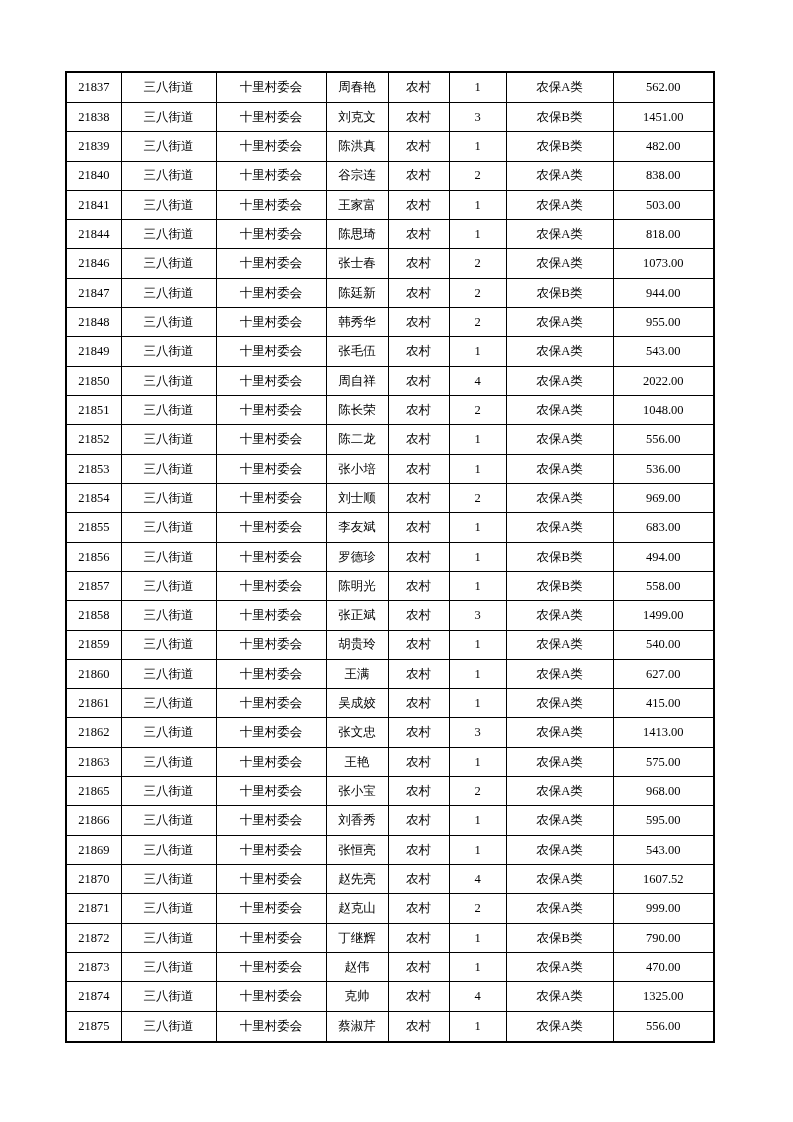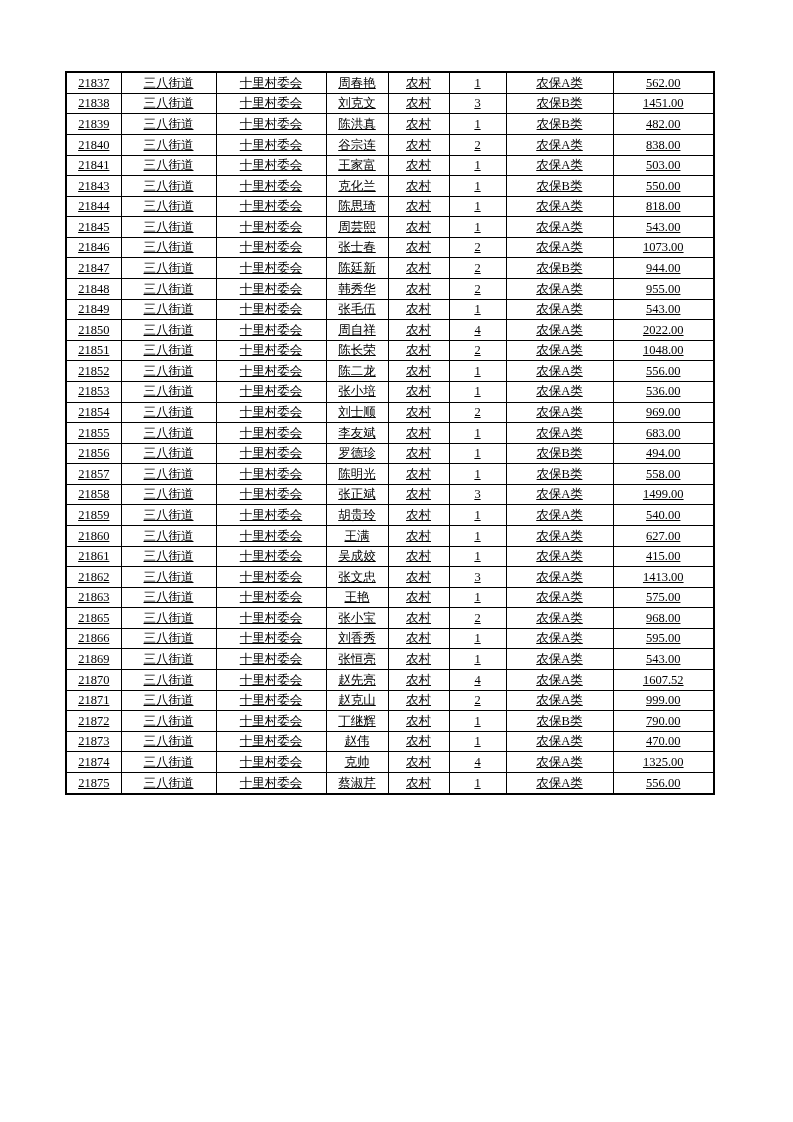--- a/index.html
+++ b/index.html
@@ -14,25 +14,24 @@
     background: #ffffff;
     overflow: hidden;
     font-family: "Liberation Serif", "DejaVu Serif", serif;
     color: #000000;
   }
   table.records {
     position: absolute;
     left: 65px;
     top: 71px;
     width: 648px;
-    height: 724px;
+    height: 972px;
     border-collapse: collapse;
     table-layout: fixed;
     border: 2px solid #000000;
-    text-decoration: underline;
   }
   table.records td {
     border: 1px solid #000000;
     text-align: center;
     vertical-align: middle;
     padding: 0 2px;
     font-size: 12.5px;
     line-height: 1;
     white-space: nowrap;
     overflow: hidden;
@@ -107,48 +106,28 @@
           <td>21841</td>
           <td>三八街道</td>
           <td>十里村委会</td>
           <td>王家富</td>
           <td>农村</td>
           <td>1</td>
           <td>农保A类</td>
           <td>503.00</td>
         </tr>
         <tr>
-          <td>21843</td>
-          <td>三八街道</td>
-          <td>十里村委会</td>
-          <td>克化兰</td>
-          <td>农村</td>
-          <td>1</td>
-          <td>农保B类</td>
-          <td>550.00</td>
-        </tr>
-        <tr>
           <td>21844</td>
           <td>三八街道</td>
           <td>十里村委会</td>
           <td>陈思琦</td>
           <td>农村</td>
           <td>1</td>
           <td>农保A类</td>
           <td>818.00</td>
-        </tr>
-        <tr>
-          <td>21845</td>
-          <td>三八街道</td>
-          <td>十里村委会</td>
-          <td>周芸熙</td>
-          <td>农村</td>
-          <td>1</td>
-          <td>农保A类</td>
-          <td>543.00</td>
         </tr>
         <tr>
           <td>21846</td>
           <td>三八街道</td>
           <td>十里村委会</td>
           <td>张士春</td>
           <td>农村</td>
           <td>2</td>
           <td>农保A类</td>
           <td>1073.00</td>

